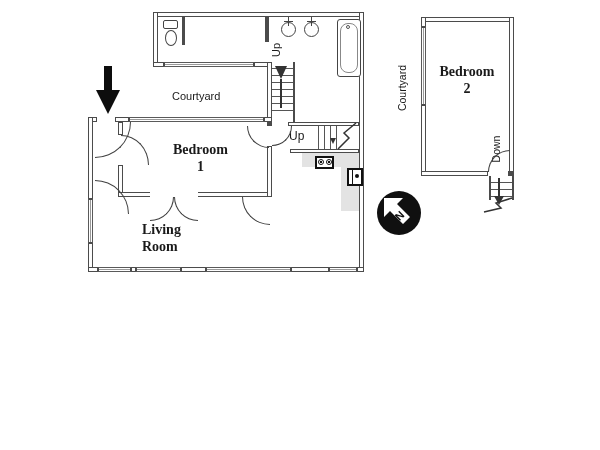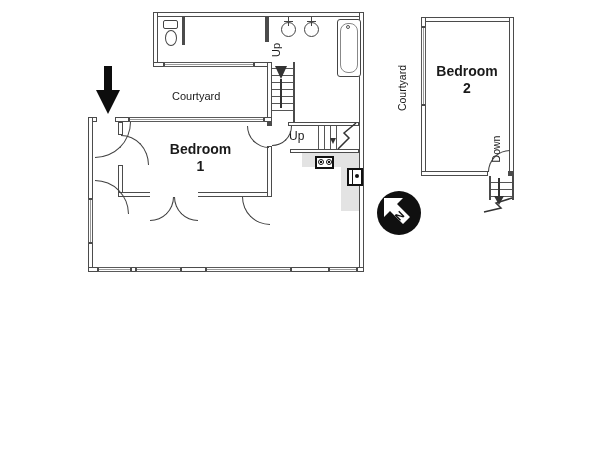--- a/index.html
+++ b/index.html
@@ -23,21 +23,21 @@
   .arc.br{border-right-width:1px;border-bottom-width:1px;border-bottom-right-radius:100%;}
   .arc.bl{border-left-width:1px;border-bottom-width:1px;border-bottom-left-radius:100%;}
   .arc.tr{border-top-width:1px;border-right-width:1px;border-top-right-radius:100%;}
   .arc.tl{border-top-width:1px;border-left-width:1px;border-top-left-radius:100%;}
   
   .stairs-v{position:absolute;background:repeating-linear-gradient(to bottom,#fff 0 6px,#555 6px 7px);}
   .stairs-h{position:absolute;background:repeating-linear-gradient(to right,#fff 0 5px,#555 5px 6px);}
   .counter{position:absolute;background:#e3e3e3;}
   .fixture{position:absolute;box-sizing:border-box;border:1.5px solid #444;background:#fff;}
   .lbl{position:absolute;white-space:nowrap;}
-  .room-name{font-weight:bold;font-size:14px;line-height:17px;}
+  .room-name{font-weight:bold;font-size:14px;line-height:17px;font-family:Liberation Serif, serif;}
   .small-lbl{font-size:11px;}
   .vert{transform:rotate(-90deg);text-align:center;}
   .tri{position:absolute;width:0;height:0;}
 </style>
 </head>
 <body>
 
 <div id="canvas">
 
   <div class="counter" style="left:302px;top:152px;width:57px;height:15px;"></div>
@@ -111,20 +111,24 @@
   <div class="abs" style="left:355px;top:174px;width:4px;height:4px;border-radius:50%;background:#111;z-index:5;"></div>
 
   <div class="solid" style="left:104px;top:66px;width:8px;height:26px;background:#0d0d0d;"></div>
   <div class="tri" style="left:96px;top:90px;border-left:12px solid transparent;border-right:12px solid transparent;border-top:24px solid #0d0d0d;"></div>
 
   <div class="lbl small-lbl" style="left:172px;top:90px;">Courtyard</div>
   <div class="lbl room-name" style="left:138px;top:141px;width:125px;text-align:center;">
     <div>Bedroom</div>
     <div>1</div>
   </div>
+  <div class="lbl room-name" style="left:142px;top:221px;">
+    <div>Living</div>
+    <div>Room</div>
+  </div>
   <div class="lbl small-lbl vert" style="left:261px;top:43px;width:32px;height:14px;">Up</div>
   <div class="lbl" style="left:289px;top:129px;font-size:12px;">Up</div>
 
   <div class="wall" style="left:421px;top:17px;width:93px;height:5px;"></div>
   <div class="wall" style="left:421px;top:17px;width:5px;height:159px;"></div>
   <div class="wall" style="left:509px;top:17px;width:5px;height:159px;"></div>
   <div class="wall" style="left:421px;top:171px;width:67px;height:5px;"></div>
   <div class="solid" style="left:508px;top:171px;width:6px;height:5px;"></div>
   <div class="win-v" style="left:421px;top:26px;height:80px;"></div>
   <div class="arc tl" style="left:488px;top:150px;width:22px;height:22px;"></div>

